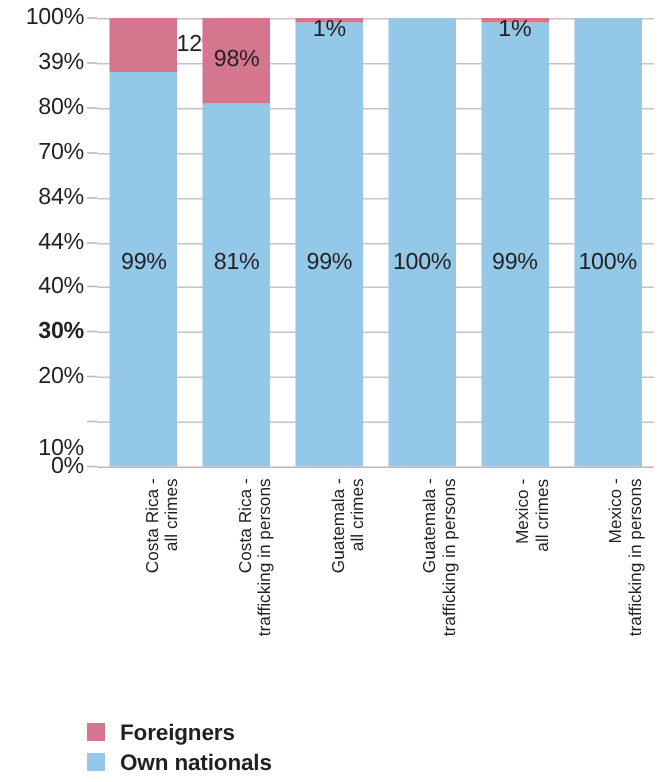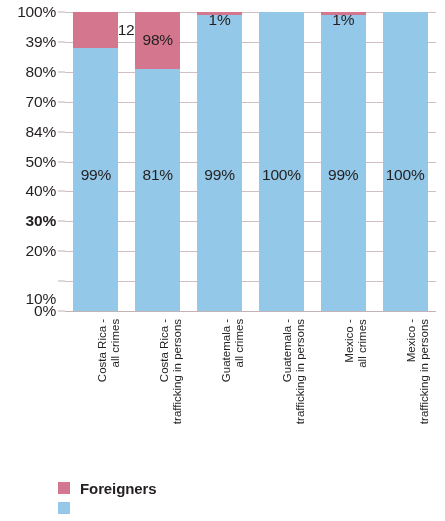--- a/index.html
+++ b/index.html
@@ -173,21 +173,21 @@
       <div class="y-tick-label" style="top: 311px;">0%</div>
       <div class="y-tick-mark" style="top: 311px; background: rgb(195, 178, 182);"></div>
       <div class="y-tick-label" style="top: 299px;">10%</div>
       <div class="y-tick-mark" style="top: 281.1px; background: rgb(195, 178, 182);"></div>
       <div class="y-tick-label" style="top: 251.2px;">20%</div>
       <div class="y-tick-mark" style="top: 251.2px; background: rgb(195, 178, 182);"></div>
       <div class="y-tick-label" style="top: 221.3px; font-weight: bold;">30%</div>
       <div class="y-tick-mark" style="top: 221.3px; background: rgb(195, 178, 182);"></div>
       <div class="y-tick-label" style="top: 191.4px;">40%</div>
       <div class="y-tick-mark" style="top: 191.4px; background: rgb(195, 178, 182);"></div>
-      <div class="y-tick-label" style="top: 161.5px;">50%</div>
+      <div class="y-tick-label" style="top: 161.5px;">44%</div>
       <div class="y-tick-mark" style="top: 161.5px; background: rgb(195, 178, 182);"></div>
       <div class="y-tick-label" style="top: 131.6px;">84%</div>
       <div class="y-tick-mark" style="top: 131.6px; background: rgb(195, 178, 182);"></div>
       <div class="y-tick-label" style="top: 101.7px;">70%</div>
       <div class="y-tick-mark" style="top: 101.7px; background: rgb(195, 178, 182);"></div>
       <div class="y-tick-label" style="top: 71.8px;">80%</div>
       <div class="y-tick-mark" style="top: 71.8px; background: rgb(195, 178, 182);"></div>
       <div class="y-tick-label" style="top: 41.9px;">39%</div>
       <div class="y-tick-mark" style="top: 41.9px; background: rgb(195, 178, 182);"></div>
       <div class="y-tick-label" style="top: 12px;">100%</div>
@@ -283,16 +283,17 @@
       </div>
     </div>
 
   <div class="legend">
       <div class="legend-row">
         <span class="legend-swatch" style="background: rgb(212, 119, 142);"></span>
         <span class="legend-text">Foreigners</span>
       </div>
       <div class="legend-row">
         <span class="legend-swatch" style="background: rgb(147, 200, 232);"></span>
+        <span class="legend-text">Own nationals</span>
       </div>
     </div>
 
 </div>
 
 </body></html>

